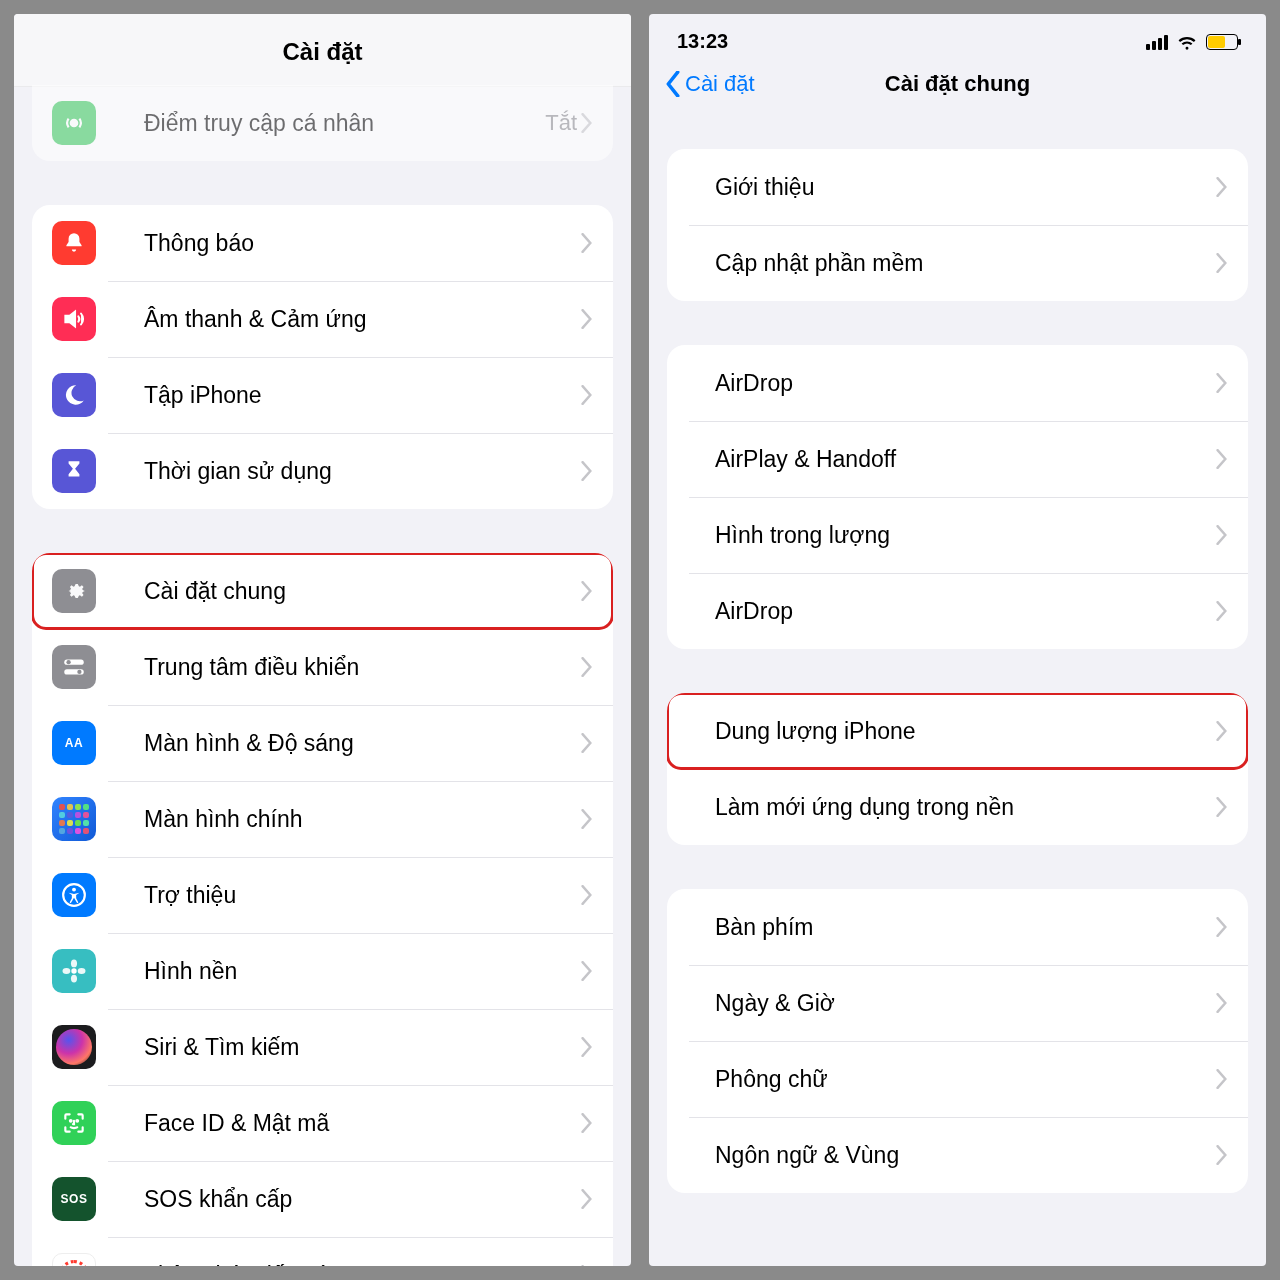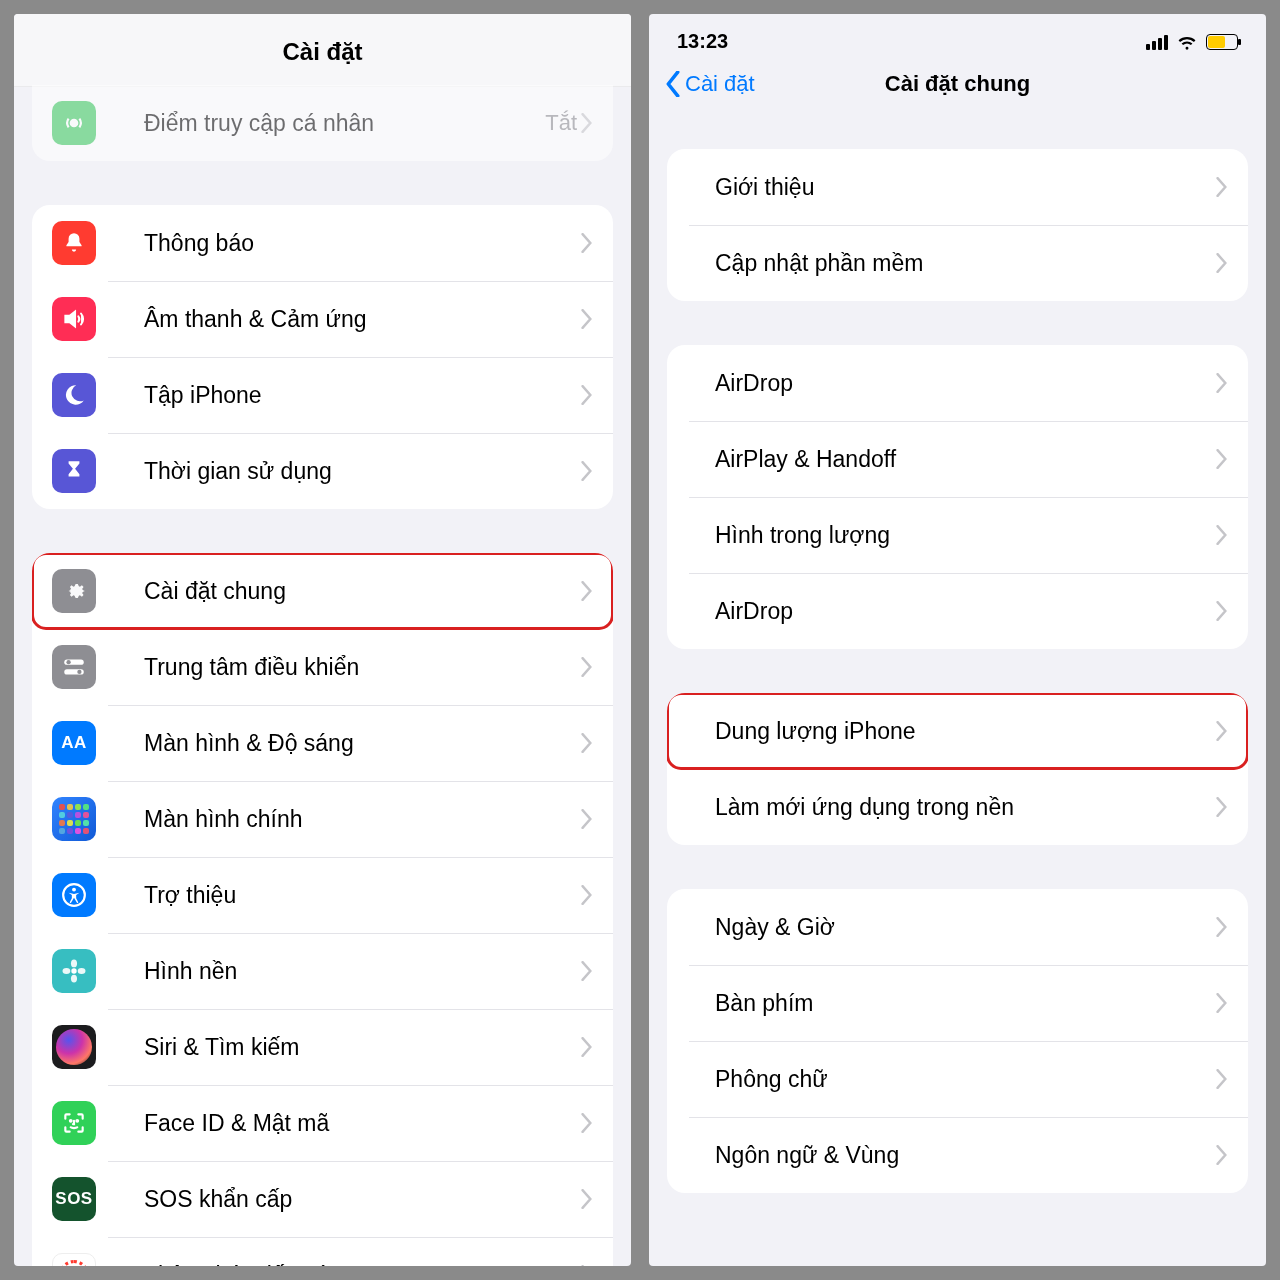--- a/index.html
+++ b/index.html
@@ -86,21 +86,21 @@
   }
   .group .row.hl + .row::before { display:none; }
   .group .row.hl::before { display:none; }
   
   .bg-green{background:#34c759}.bg-red{background:#ff3b30}.bg-pink{background:#ff2d55}
   .bg-indigo{background:#5856d6}.bg-gray{background:#8e8e93}.bg-blue{background:#007aff}
   .bg-teal{background:#37bec1}.bg-dark{background:#1c1c1e}.bg-green2{background:#30d158}
   .bg-sos{background:#14532d}.bg-white{background:#fff;border:1px solid #eee}
   .bg-grid{background:linear-gradient(135deg,#3184ff,#1059d6)}
   .icon svg{width:26px;height:26px}
-  .icon .txt{font-size:17px;font-weight:700;letter-spacing:0.5px}
+  .icon .txt{font-size:12px;font-weight:700;letter-spacing:0.5px}
   
   .mini-grid{width:34px;height:34px;display:grid;grid-template-columns:repeat(4,1fr);grid-template-rows:repeat(4,1fr);gap:2px;padding:2px}
   .mini-grid span{border-radius:2px}
   .siri-orb{width:36px;height:36px;border-radius:50%;background:radial-gradient(circle at 35% 30%,#55e,#c3a 40%,#f76 70%,#111 100%)}
   .exposure{width:30px;height:30px;border-radius:50%;border:3px dotted #ff3b30}
 </style>
 </head>
 <body>
 
 <div class="phone">
@@ -430,29 +430,29 @@
           <div class="label">Làm mới ứng dụng trong nền</div>
           <div class="chevron">
             <svg viewBox="0 0 10 18">
               <path d="M1 1l7 8-7 8" fill="none" stroke="currentColor" stroke-width="2.2" stroke-linecap="round"></path>
             </svg>
           </div>
         </div>
       </div>
     <div class="group" id="right-g4" style="margin-bottom:0">
         <div class="row">
+          <div class="label">Bàn phím</div>
+          <div class="chevron">
+            <svg viewBox="0 0 10 18">
+              <path d="M1 1l7 8-7 8" fill="none" stroke="currentColor" stroke-width="2.2" stroke-linecap="round"></path>
+            </svg>
+          </div>
+        </div>
+        <div class="row">
           <div class="label">Ngày &amp; Giờ</div>
-          <div class="chevron">
-            <svg viewBox="0 0 10 18">
-              <path d="M1 1l7 8-7 8" fill="none" stroke="currentColor" stroke-width="2.2" stroke-linecap="round"></path>
-            </svg>
-          </div>
-        </div>
-        <div class="row">
-          <div class="label">Bàn phím</div>
           <div class="chevron">
             <svg viewBox="0 0 10 18">
               <path d="M1 1l7 8-7 8" fill="none" stroke="currentColor" stroke-width="2.2" stroke-linecap="round"></path>
             </svg>
           </div>
         </div>
         <div class="row">
           <div class="label">Phông chữ</div>
           <div class="chevron">
             <svg viewBox="0 0 10 18">

